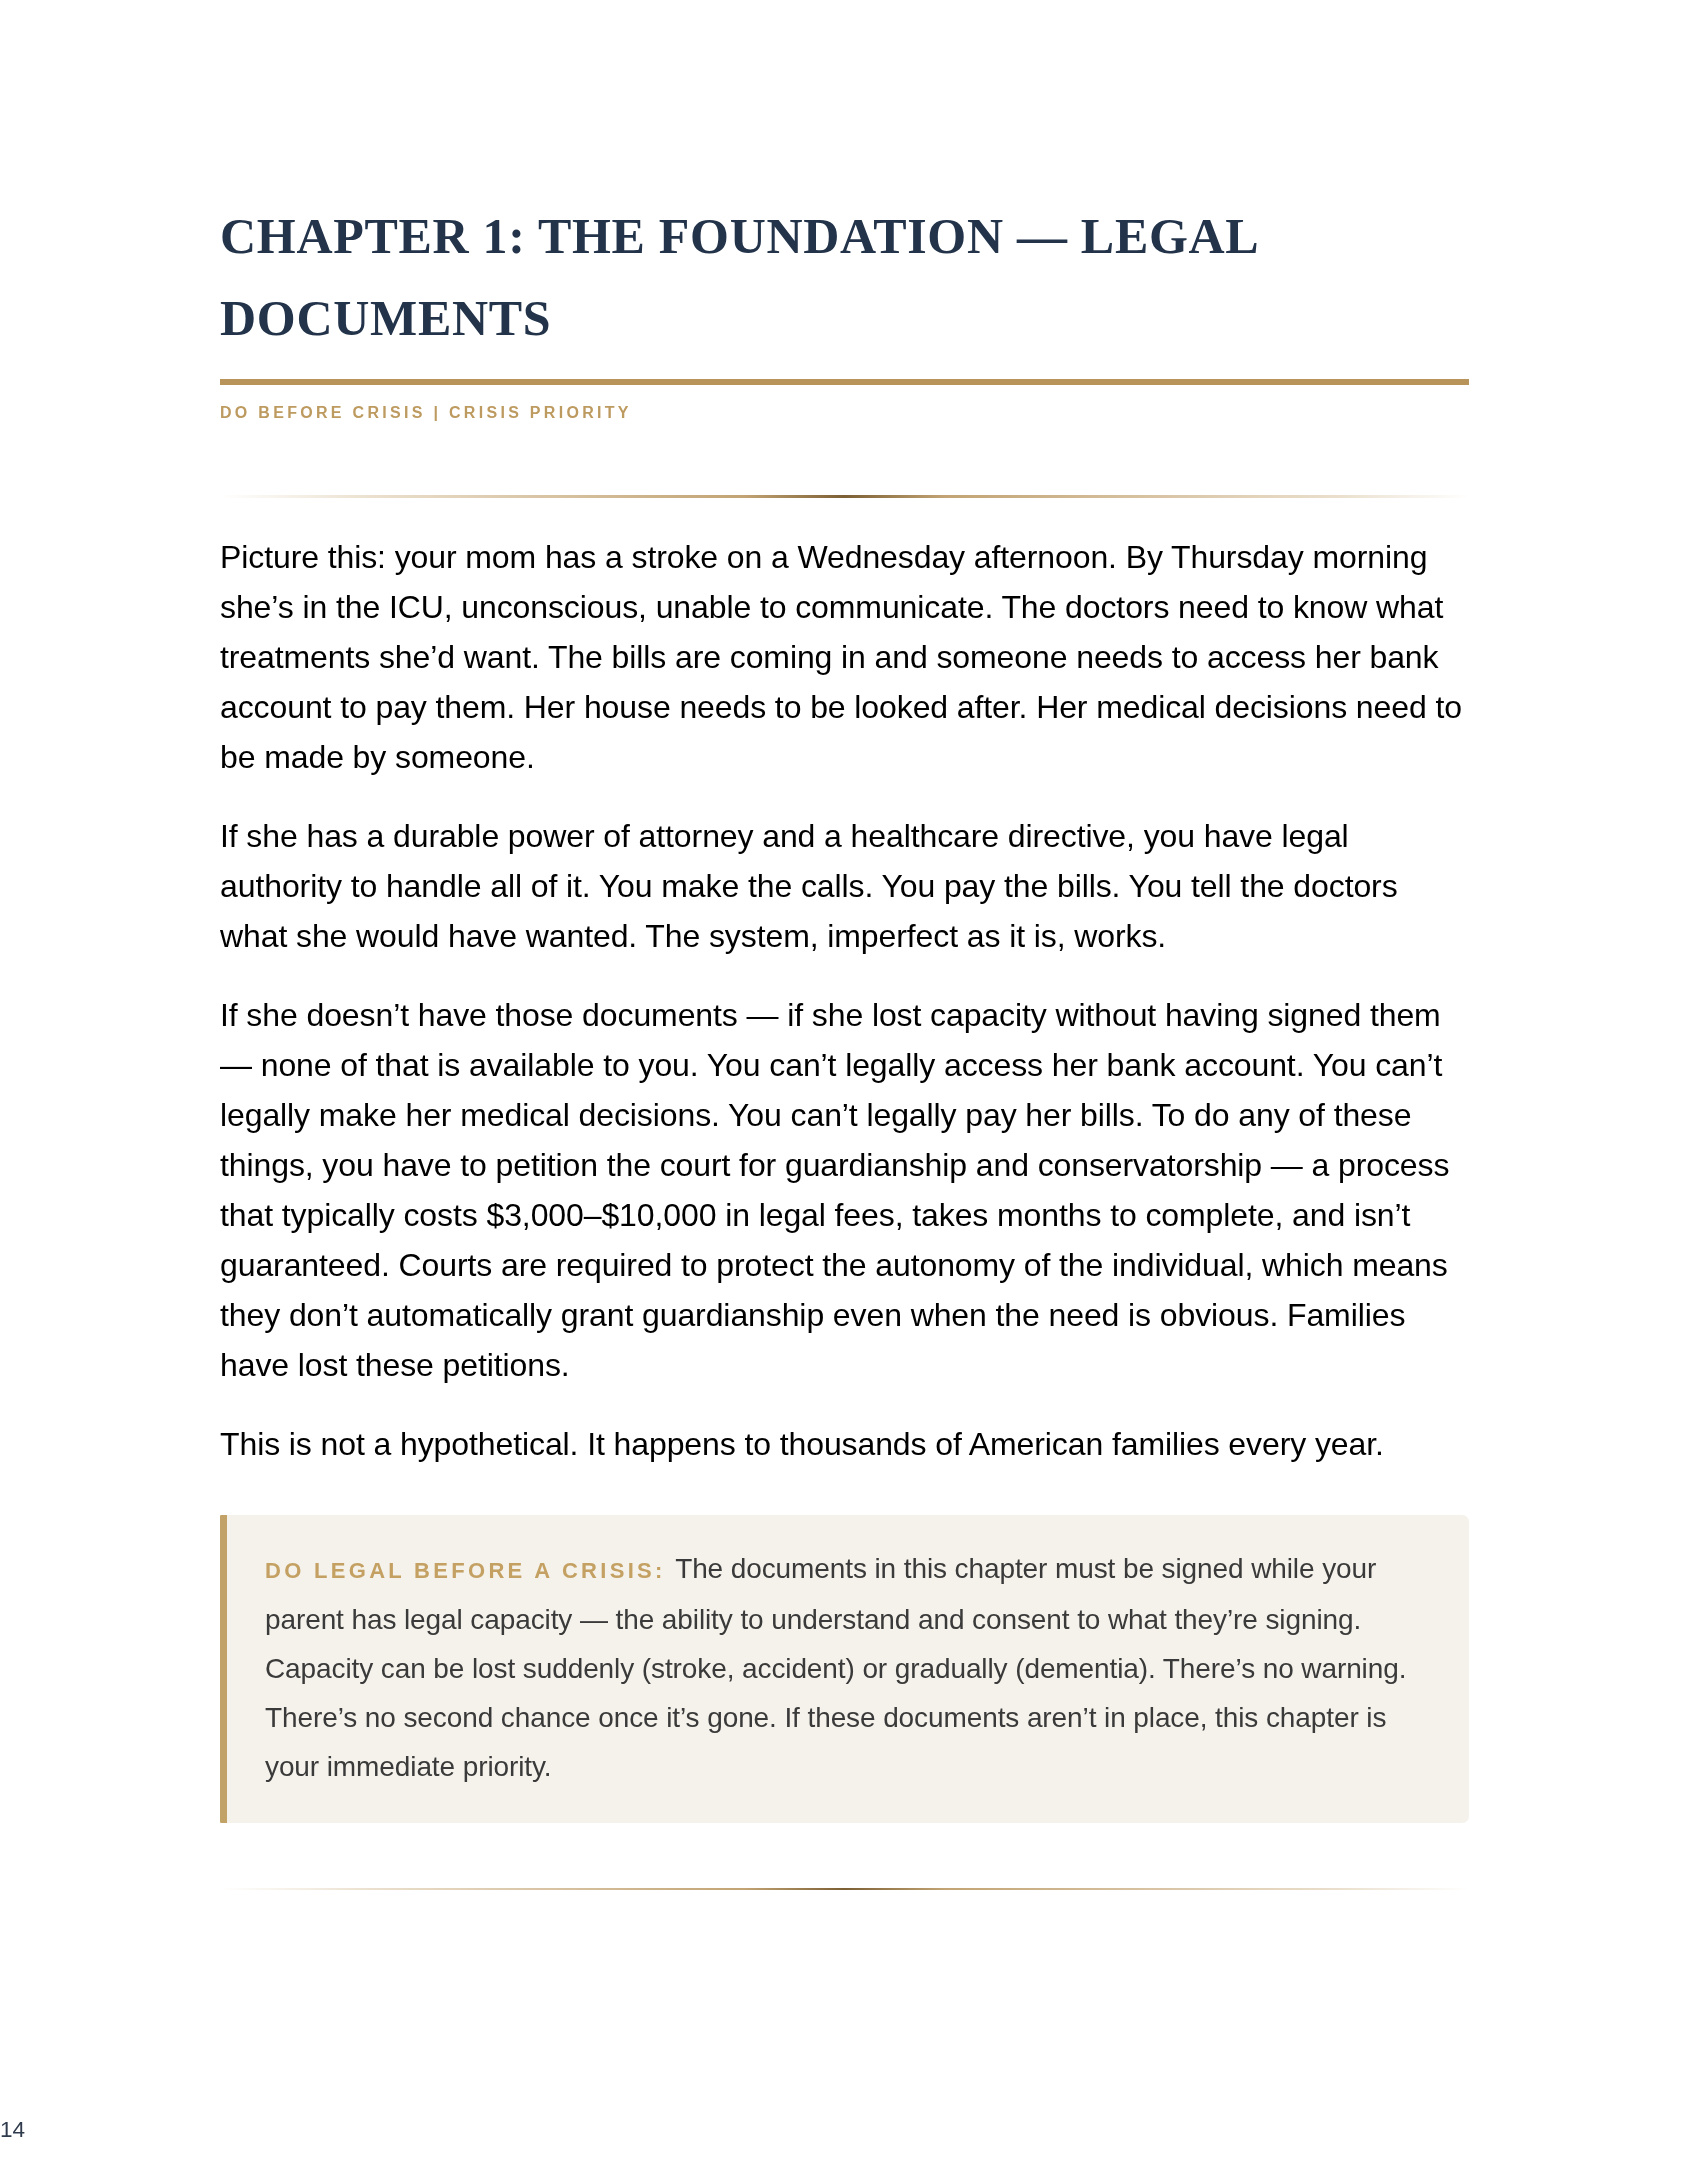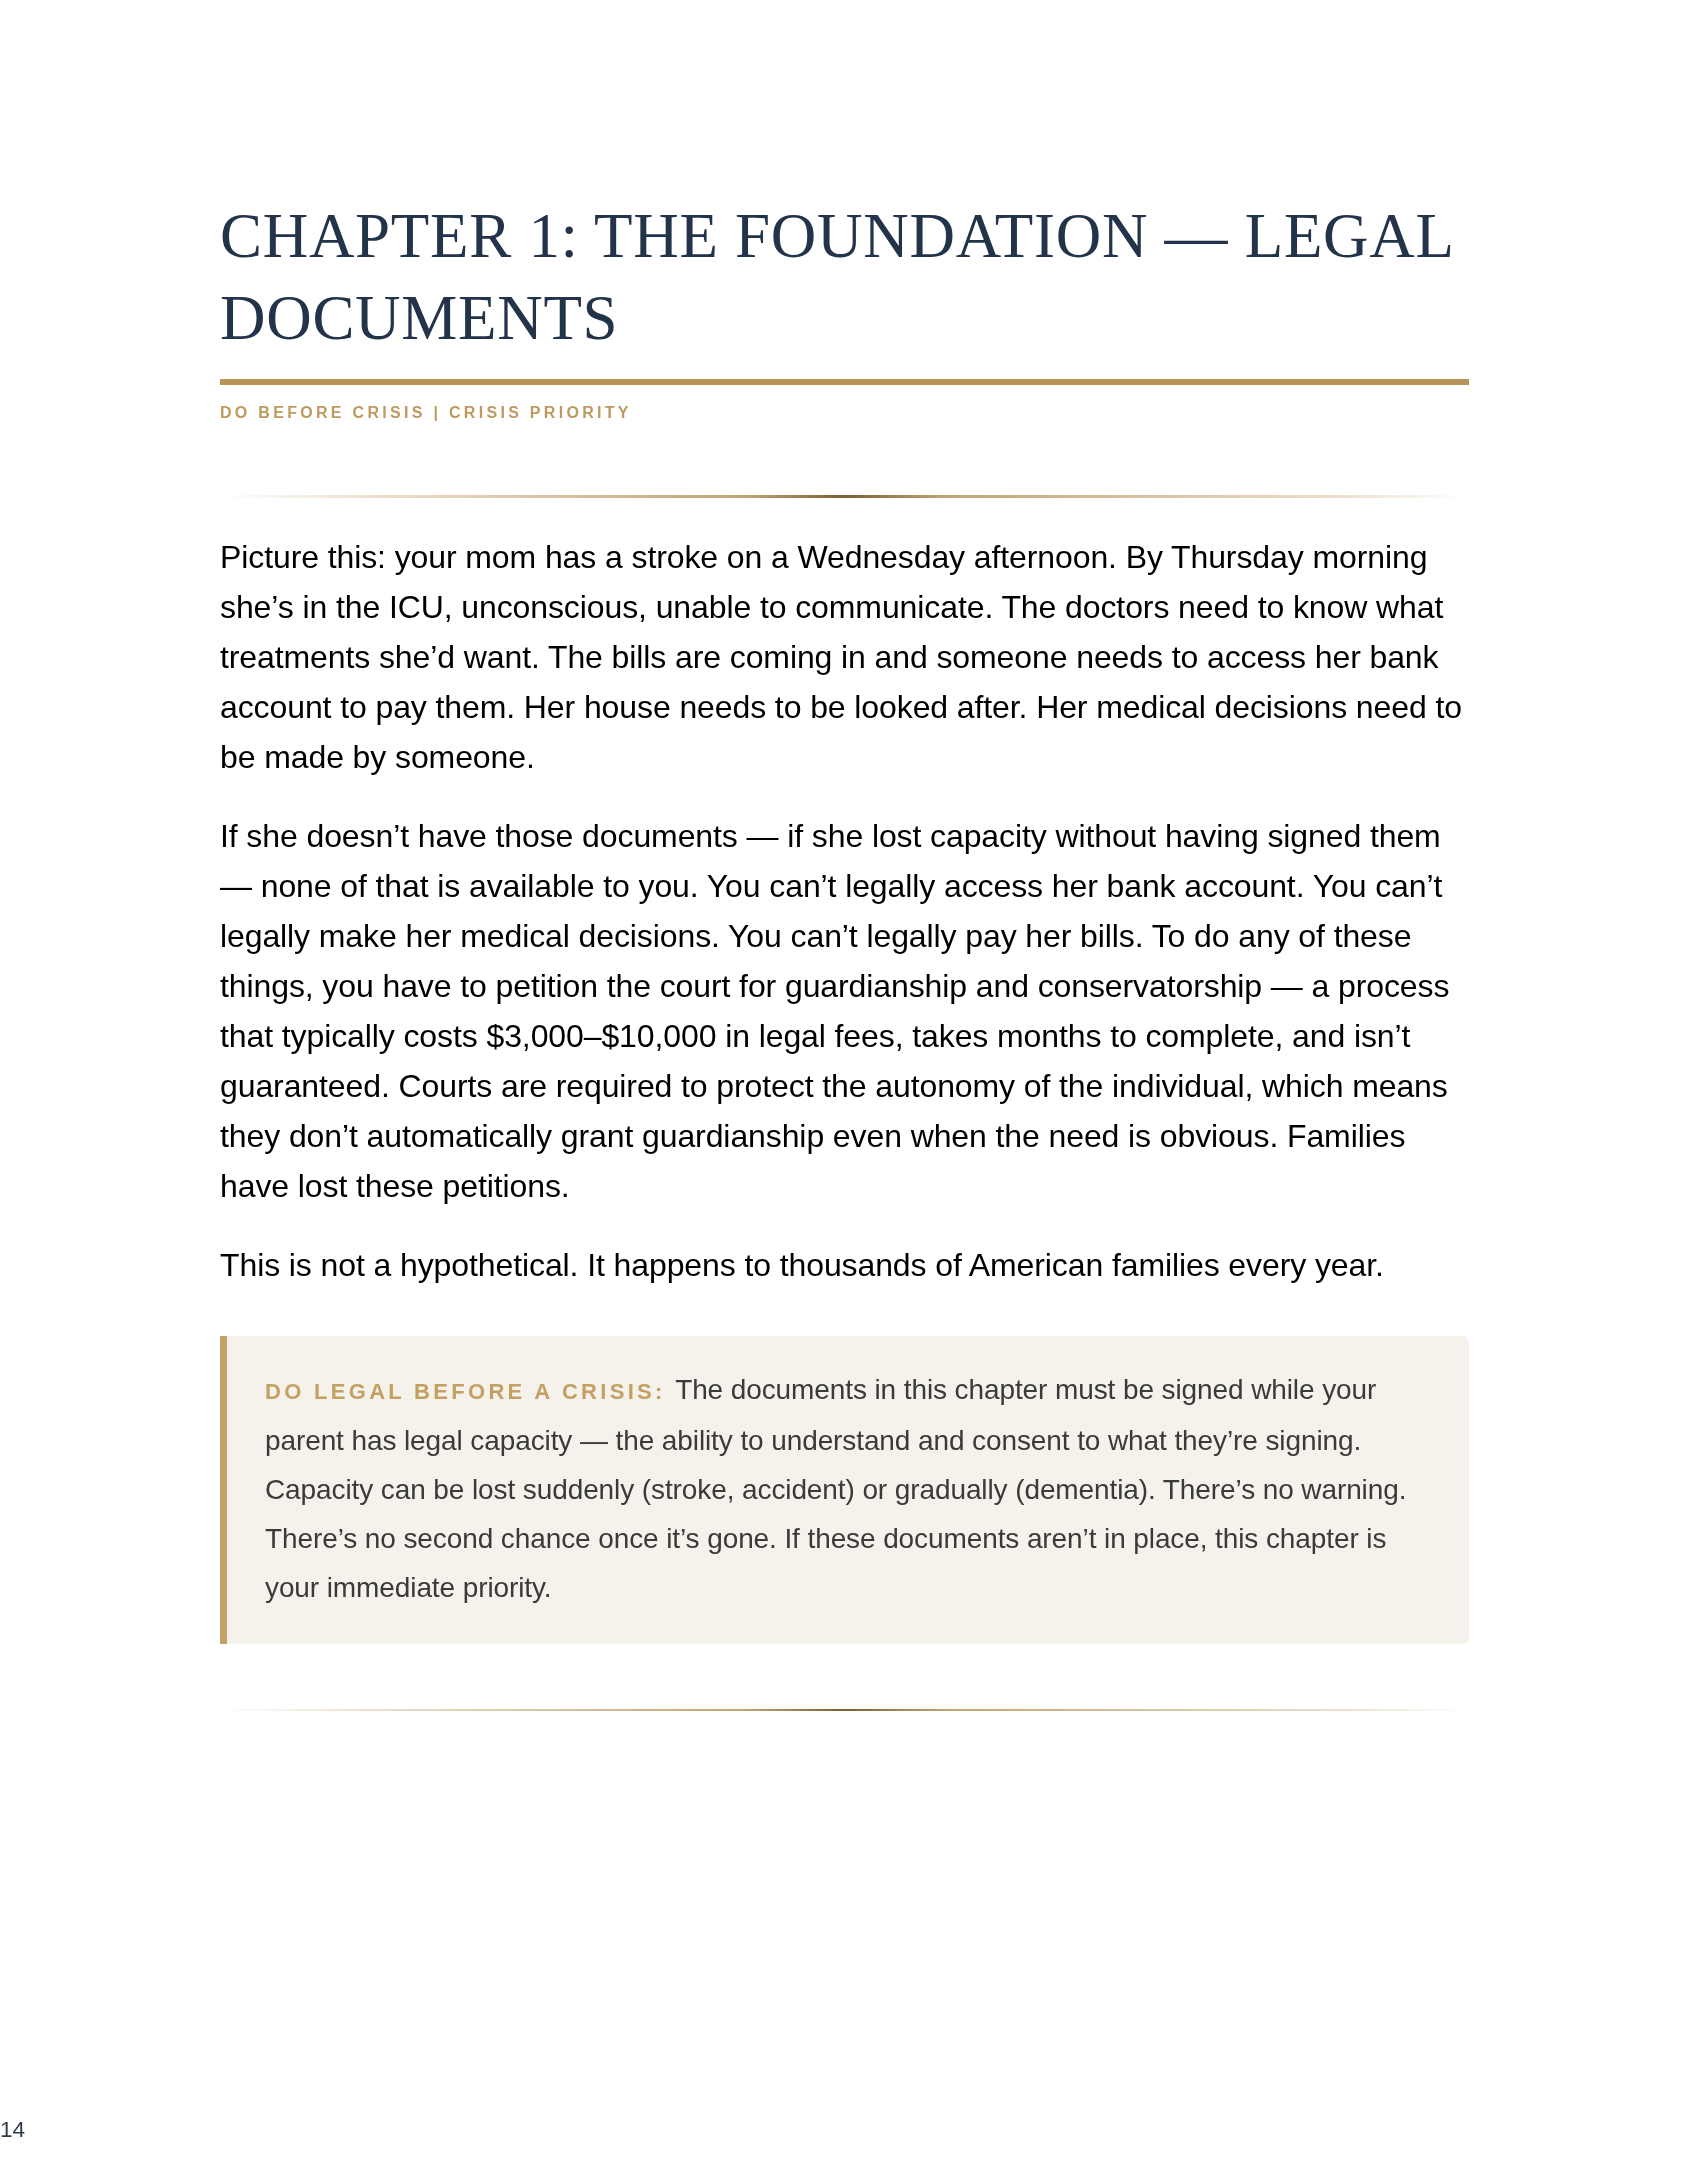--- a/index.html
+++ b/index.html
@@ -11,22 +11,22 @@
     background: #ffffff;
     overflow: hidden;
     font-family: "Liberation Sans", "DejaVu Sans", sans-serif;
   }
   .content {
     margin: 0 218px 0 220px; 
   }
   .chapter-title {
     padding-top: 195px;
     font-family: "Liberation Serif", "DejaVu Serif", serif;
-    font-weight: 400;
-    font-size: 63px;
+    font-weight: 700;
+    font-size: 50px;
     line-height: 82px;
     letter-spacing: 0.7px;
     color: #22334a;
   }
   .title-rule {
     margin-top: 20px;
     height: 6px;
     background: #b8935a;
   }
   .tagline {
@@ -95,20 +95,21 @@
     <h1 class="chapter-title">CHAPTER 1: THE FOUNDATION — LEGAL DOCUMENTS</h1>
 
     <div class="title-rule"></div>
 
     <div class="tagline">DO BEFORE CRISIS | CRISIS PRIORITY</div>
 
     <div class="soft-divider"></div>
 
     <div class="body-copy">
       <p>Picture this: your mom has a stroke on a Wednesday afternoon. By Thursday morning she’s in the ICU, unconscious, unable to communicate. The doctors need to know what treatments she’d want. The bills are coming in and someone needs to access her bank account to pay them. Her house needs to be looked after. Her medical decisions need to be made by someone.</p>
+      <p>If she has a durable power of attorney and a healthcare directive, you have legal authority to handle all of it. You make the calls. You pay the bills. You tell the doctors what she would have wanted. The system, imperfect as it is, works.</p>
       <p>If she doesn’t have those documents — if she lost capacity without having signed them — none of that is available to you. You can’t legally access her bank account. You can’t legally make her medical decisions. You can’t legally pay her bills. To do any of these things, you have to petition the court for guardianship and conservatorship — a process that typically costs $3,000–$10,000 in legal fees, takes months to complete, and isn’t guaranteed. Courts are required to protect the autonomy of the individual, which means they don’t automatically grant guardianship even when the need is obvious. Families have lost these petitions.</p>
       <p>This is not a hypothetical. It happens to thousands of American families every year.</p>
     </div>
 
     <div class="callout">
       <div class="callout-text">
         <span class="callout-label">DO LEGAL BEFORE A CRISIS: </span>
         <span>The documents in this chapter must be signed while your parent has legal capacity — the ability to understand and consent to what they’re signing. Capacity can be lost suddenly (stroke, accident) or gradually (dementia). There’s no warning. There’s no second chance once it’s gone. If these documents aren’t in place, this chapter is your immediate priority.</span>
       </div>
     </div>

